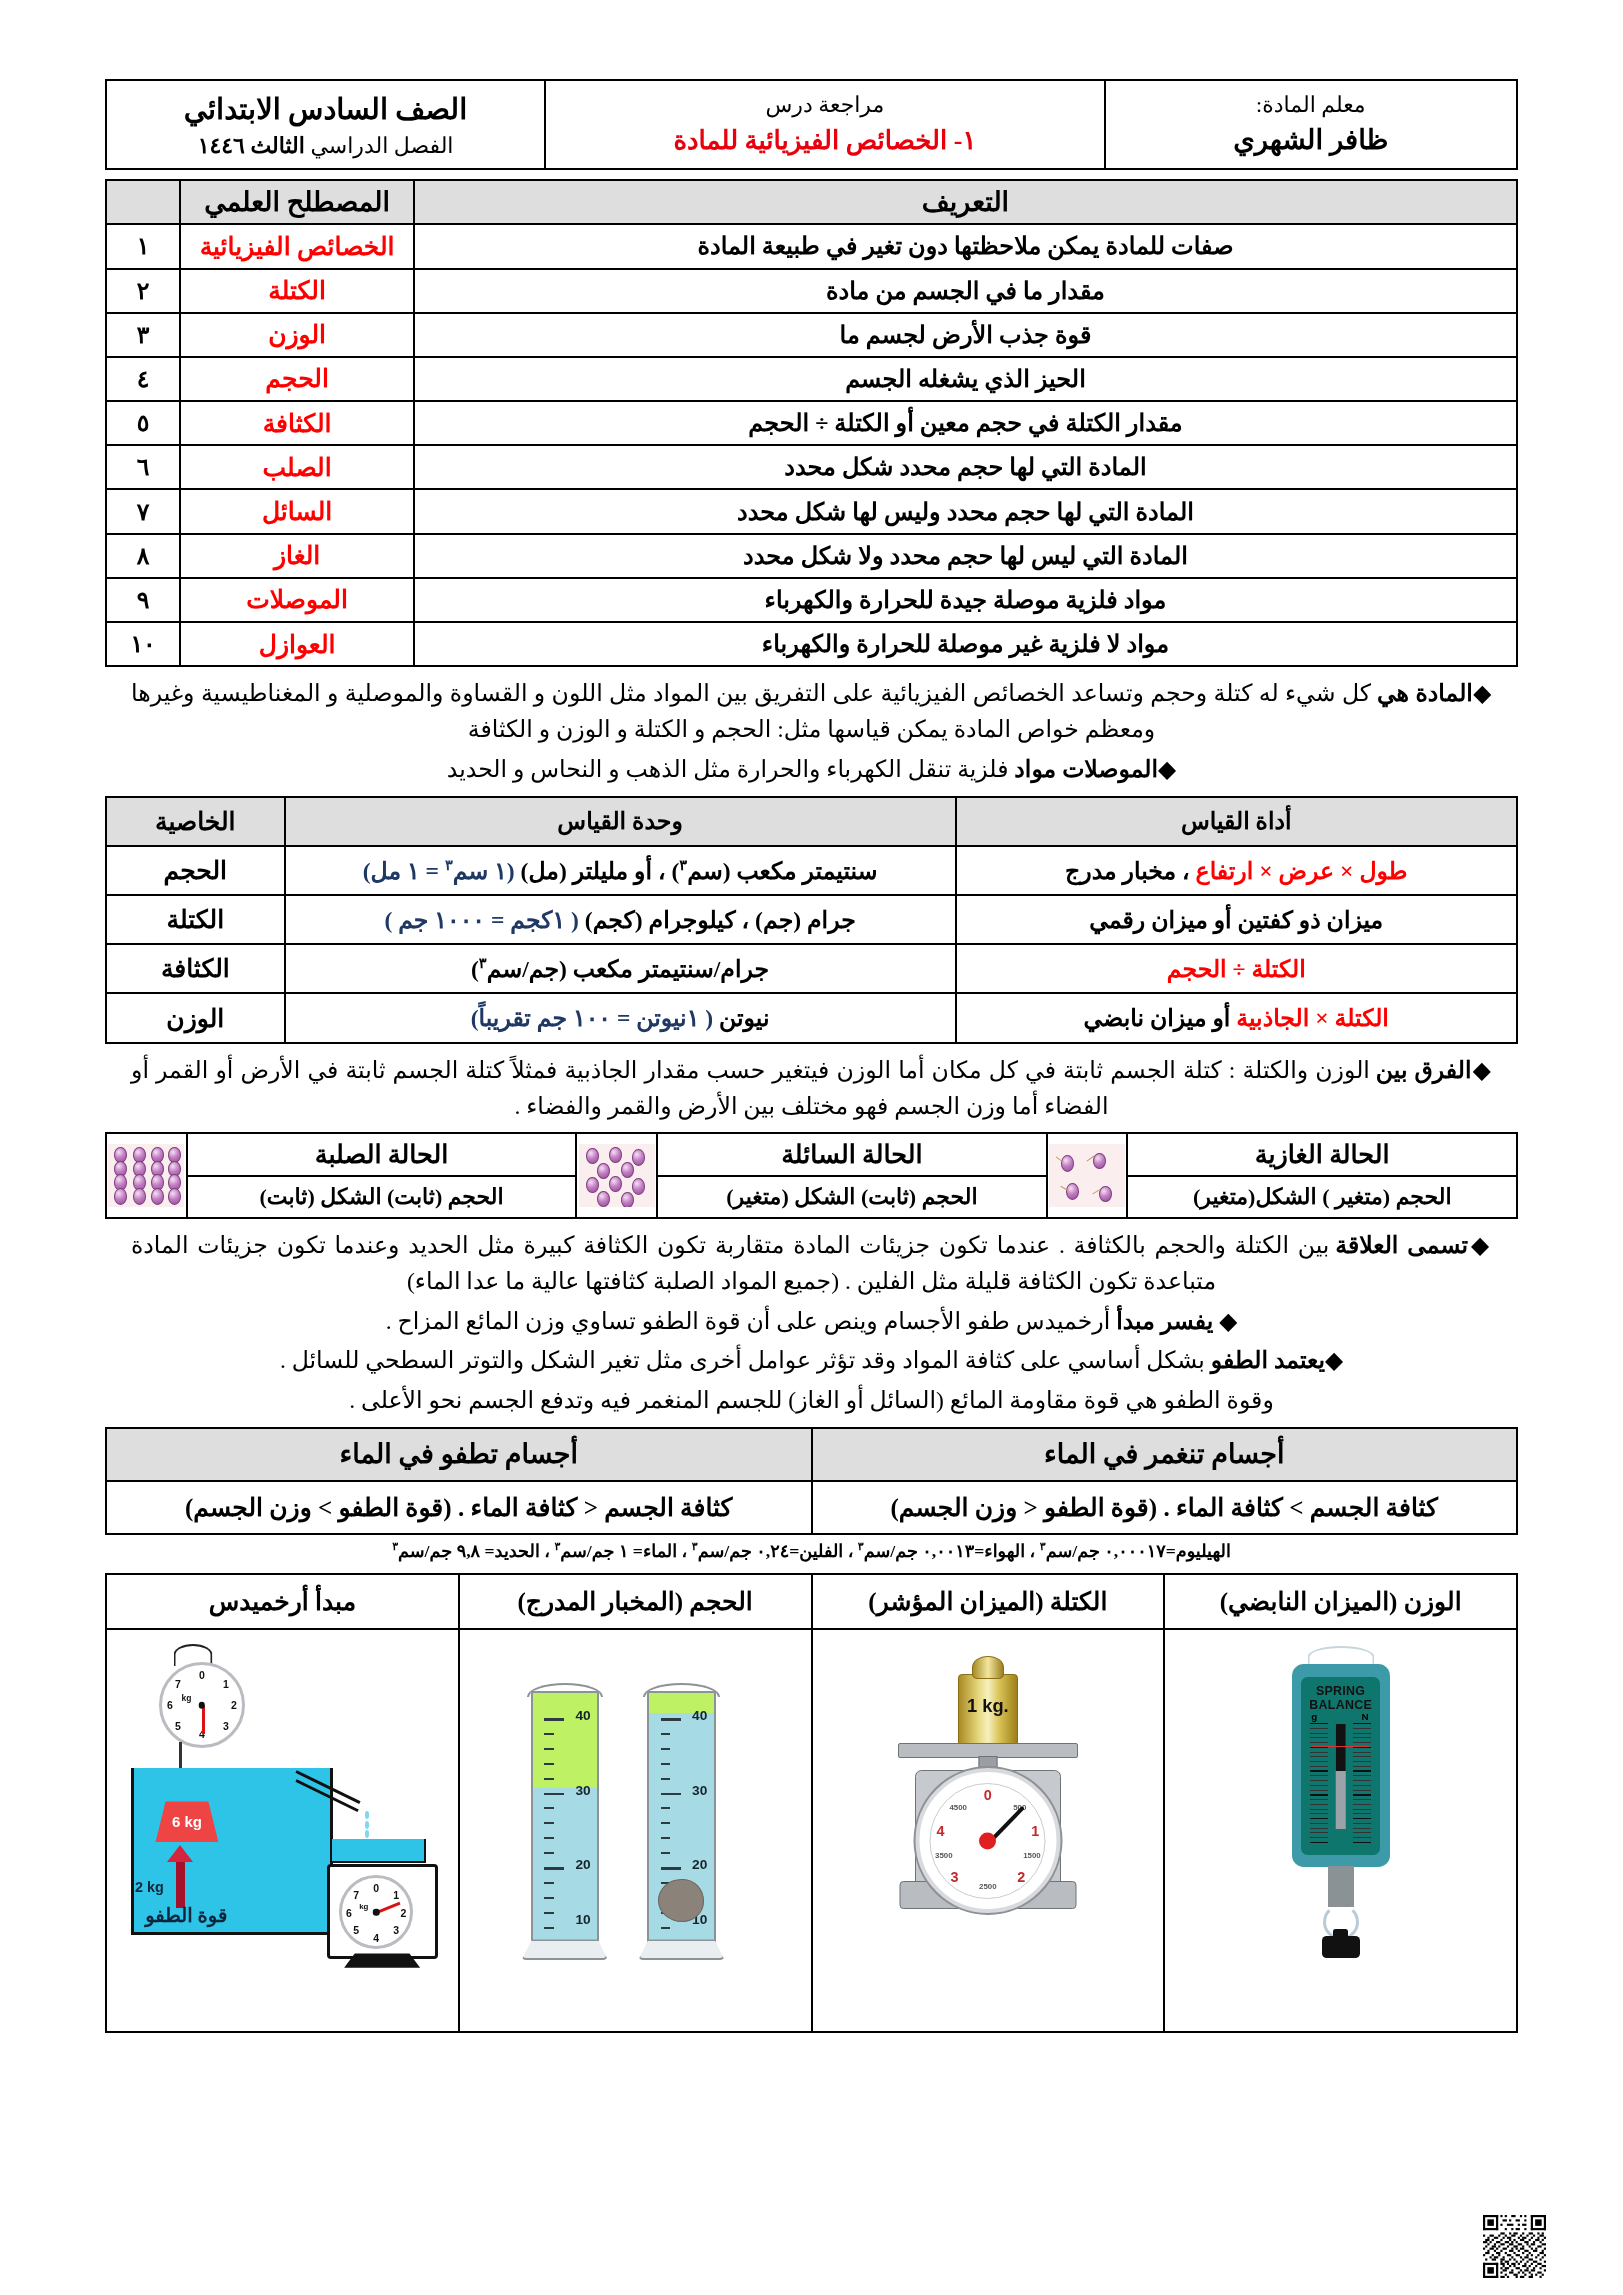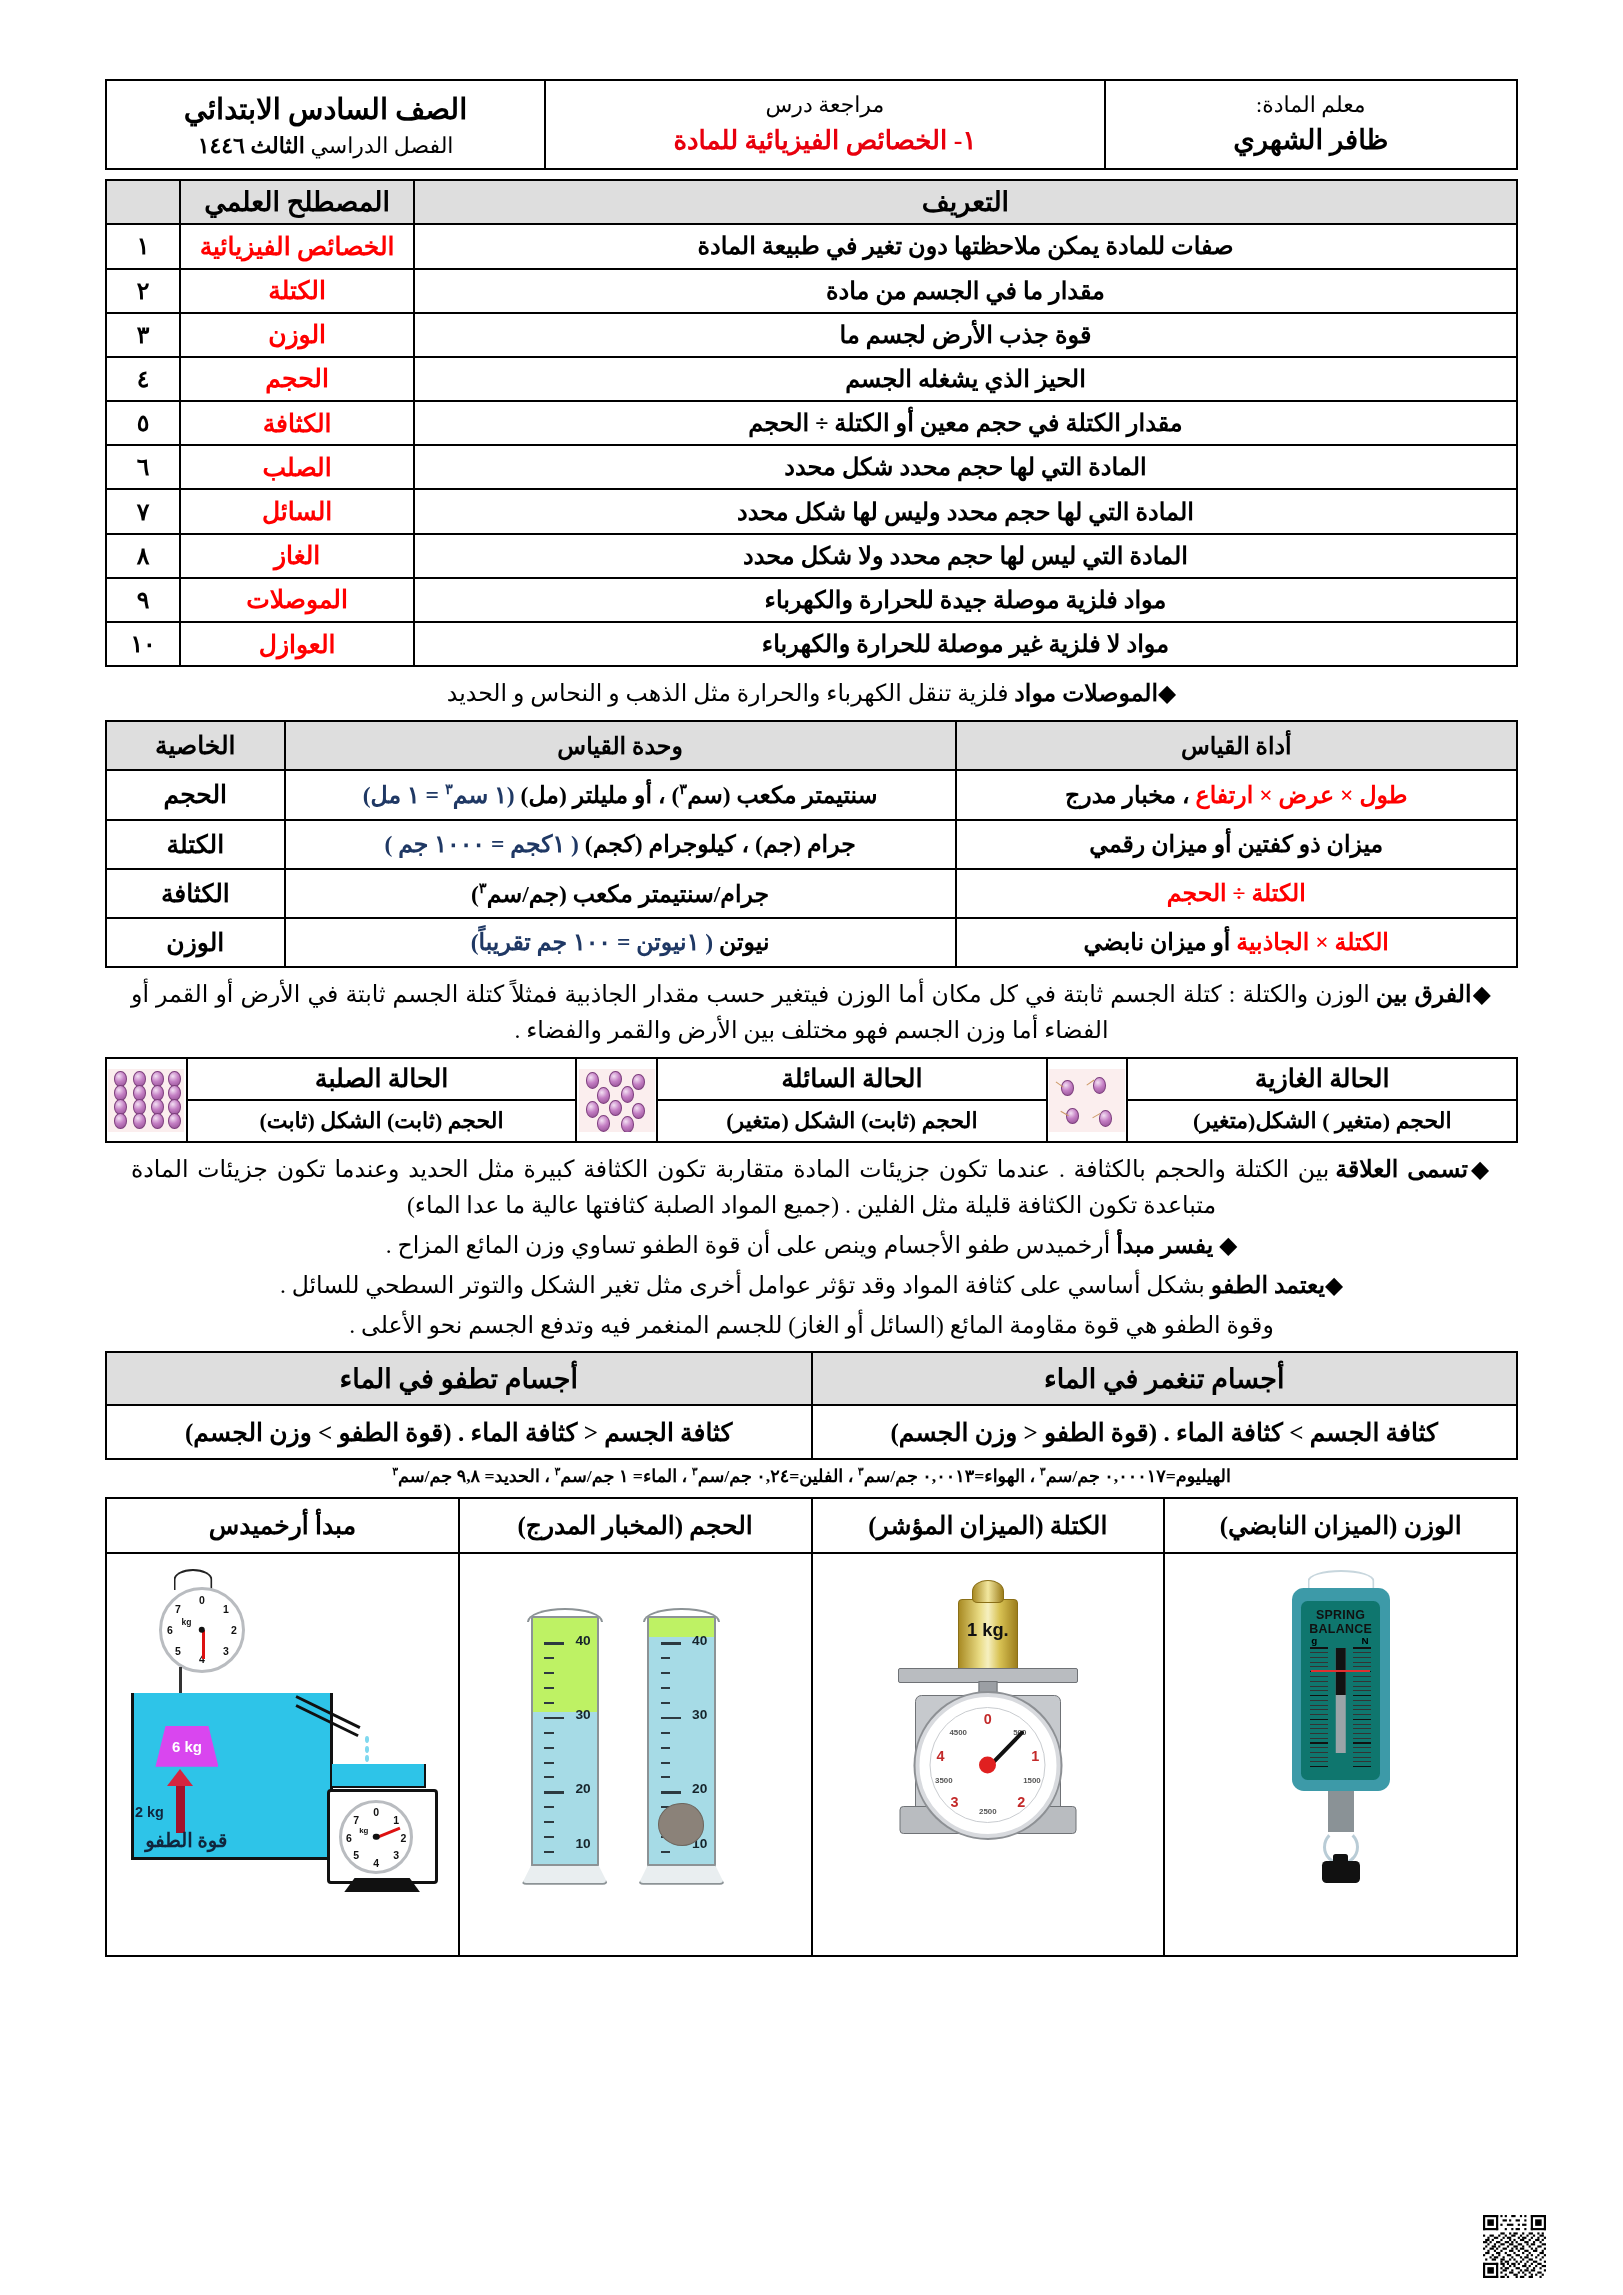--- a/index.html
+++ b/index.html
@@ -286,21 +286,21 @@
     position: absolute; font-family: "Liberation Sans", sans-serif;
     font-size: 10.5px; font-weight: bold; color: #111; direction: ltr;
   }
   .ar-needle {
     position: absolute; left: 50%; top: 50%; width: 3.3px; height: 29px;
     background: #d11; transform-origin: 50% 0;
   }
   .ar-hub2 { position: absolute; left: 50%; top: 50%; transform: translate(-50%,-50%); width: 6.5px; height: 6.5px; border-radius: 50%; background: #111; }
   .ar-chain { position: absolute; left: 0; width: 2.6px; background: #333; }
   .ar-block {
-    position: absolute; width: 63px; height: 41px; background: #d946ef;
+    position: absolute; width: 63px; height: 41px; background: #ef4444;
     clip-path: polygon(16% 0, 84% 0, 100% 100%, 0% 100%);
   }
   .ar-block-lbl {
     position: absolute; left: 0; right: 0; top: 11.8px; color: #fff;
     font-family: "Liberation Sans", sans-serif; font-size: 15px; font-weight: bold;
     text-align: center; direction: ltr;
   }
   .ar-arrow { position: absolute; width: 8.5px; background: #a3122a; }
   .ar-arrow::before {
     content:""; position:absolute; left: 50%; transform: translateX(-50%);
@@ -417,20 +417,21 @@
     </tr>
     <tr>
       <td class="c-def">مواد لا فلزية غير موصلة للحرارة والكهرباء</td>
       <td class="c-term">العوازل</td>
       <td class="c-num">١٠</td>
     </tr>
   </tbody>
     </table>
 
   <div class="para">
+    <p><span class="b">◆المادة هي</span> كل شيء له كتلة وحجم وتساعد الخصائص الفيزيائية على التفريق بين المواد  مثل اللون و القساوة والموصلية و المغناطيسية وغيرها ومعظم خواص المادة يمكن قياسها  مثل: الحجم و الكتلة و الوزن و الكثافة</p>
     <p><span class="b">◆الموصلات مواد</span> فلزية تنقل الكهرباء والحرارة مثل الذهب و النحاس و الحديد</p>
   </div>
 
   <table class="measure">
     <tbody>
         <tr class="hdr">
       <td class="m-tool">أداة القياس</td>
       <td class="m-unit">وحدة القياس</td>
       <td class="m-prop">الخاصية</td>
     </tr>

